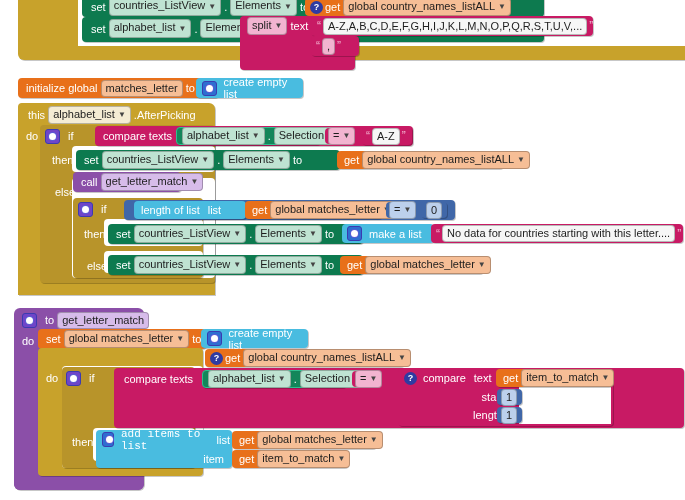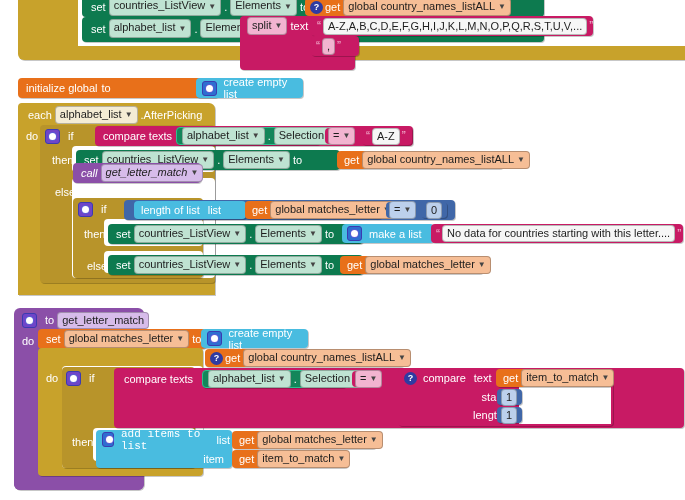--- a/index.html
+++ b/index.html
@@ -137,36 +137,37 @@
     <div class="row" style="left:4px;top:0;height:20px;">
       <span class="quote">“</span>
       <span class="fld pink">,</span>
       <span class="quote">”</span>
     </div>
   </div>
 
   <div class="blk c-orange shadow" style="left:18px;top:78px;width:200px;height:20px;">
     <div class="row" style="left:6px;top:0;height:20px;">
       <span class="word">initialize global</span>
+      <span class="fld lorange">matches_letter</span>
       <span class="word">to</span>
     </div>
   </div>
   <div class="blk c-cyan shadow" style="left:196px;top:78px;width:107px;height:20px;">
     <div class="row" style="left:6px;top:0;height:20px;">
       <span class="gear cy"></span>
       <span class="word" style="margin-left:5px;">create empty list</span>
     </div>
   </div>
 
   <div class="blk c-control shadow" style="left:18px;top:103px;width:197px;height:192px;border-radius:6px 6px 0 0;"></div>
   <div class="blk c-control" style="left:18px;top:103px;width:36px;height:192px;"></div>
   <div class="blk c-control" style="left:18px;top:282px;width:197px;height:13px;border-radius:0 0 6px 6px;"></div>
 
   <div class="row" style="left:26px;top:106px;height:18px;">
-    <span class="word">each</span>
+    <span class="word">this</span>
     <span class="fld"><span>alphabet_list</span><span class="caret">▼</span></span>
     <span class="word">.AfterPicking</span>
   </div>
   <div class="row" style="left:24px;top:128px;height:16px;">
     <span class="word">do</span>
   </div>
 
   <div class="blk c-control-d shadow" style="left:40px;top:125px;width:175px;height:158px;"></div>
   <div class="blk" style="left:72px;top:146px;width:143px;height:26px;background:#fff;"></div>
   <div class="blk" style="left:72px;top:178px;width:143px;height:100px;background:#fff;"></div>
@@ -216,21 +217,21 @@
       <span class="word">to</span>
     </div>
   </div>
   <div class="blk c-orange shadow" style="left:337px;top:151px;width:166px;height:18px;">
     <div class="row" style="left:5px;top:0;height:18px;">
       <span class="word">get</span>
       <span class="fld lorange"><span>global country_names_listALL</span><span class="caret">▼</span></span>
     </div>
   </div>
 
-  <div class="blk c-purple shadow" style="left:73px;top:163px;width:128px;height:20px;font-style:italic;">
+  <div class="blk c-purple shadow" style="left:73px;top:172px;width:108px;height:20px;">
     <div class="row" style="left:6px;top:0;height:20px;">
       <span class="word">call</span>
       <span class="fld" style="background:#D7BCEA;"><span>get_letter_match</span><span class="caret">▼</span></span>
     </div>
   </div>
 
   <div class="blk c-control-d shadow" style="left:73px;top:198px;width:130px;height:80px;"></div>
   <div class="blk" style="left:104px;top:219px;width:99px;height:27px;background:#fff;"></div>
   <div class="blk" style="left:104px;top:251px;width:99px;height:22px;background:#fff;"></div>
 

